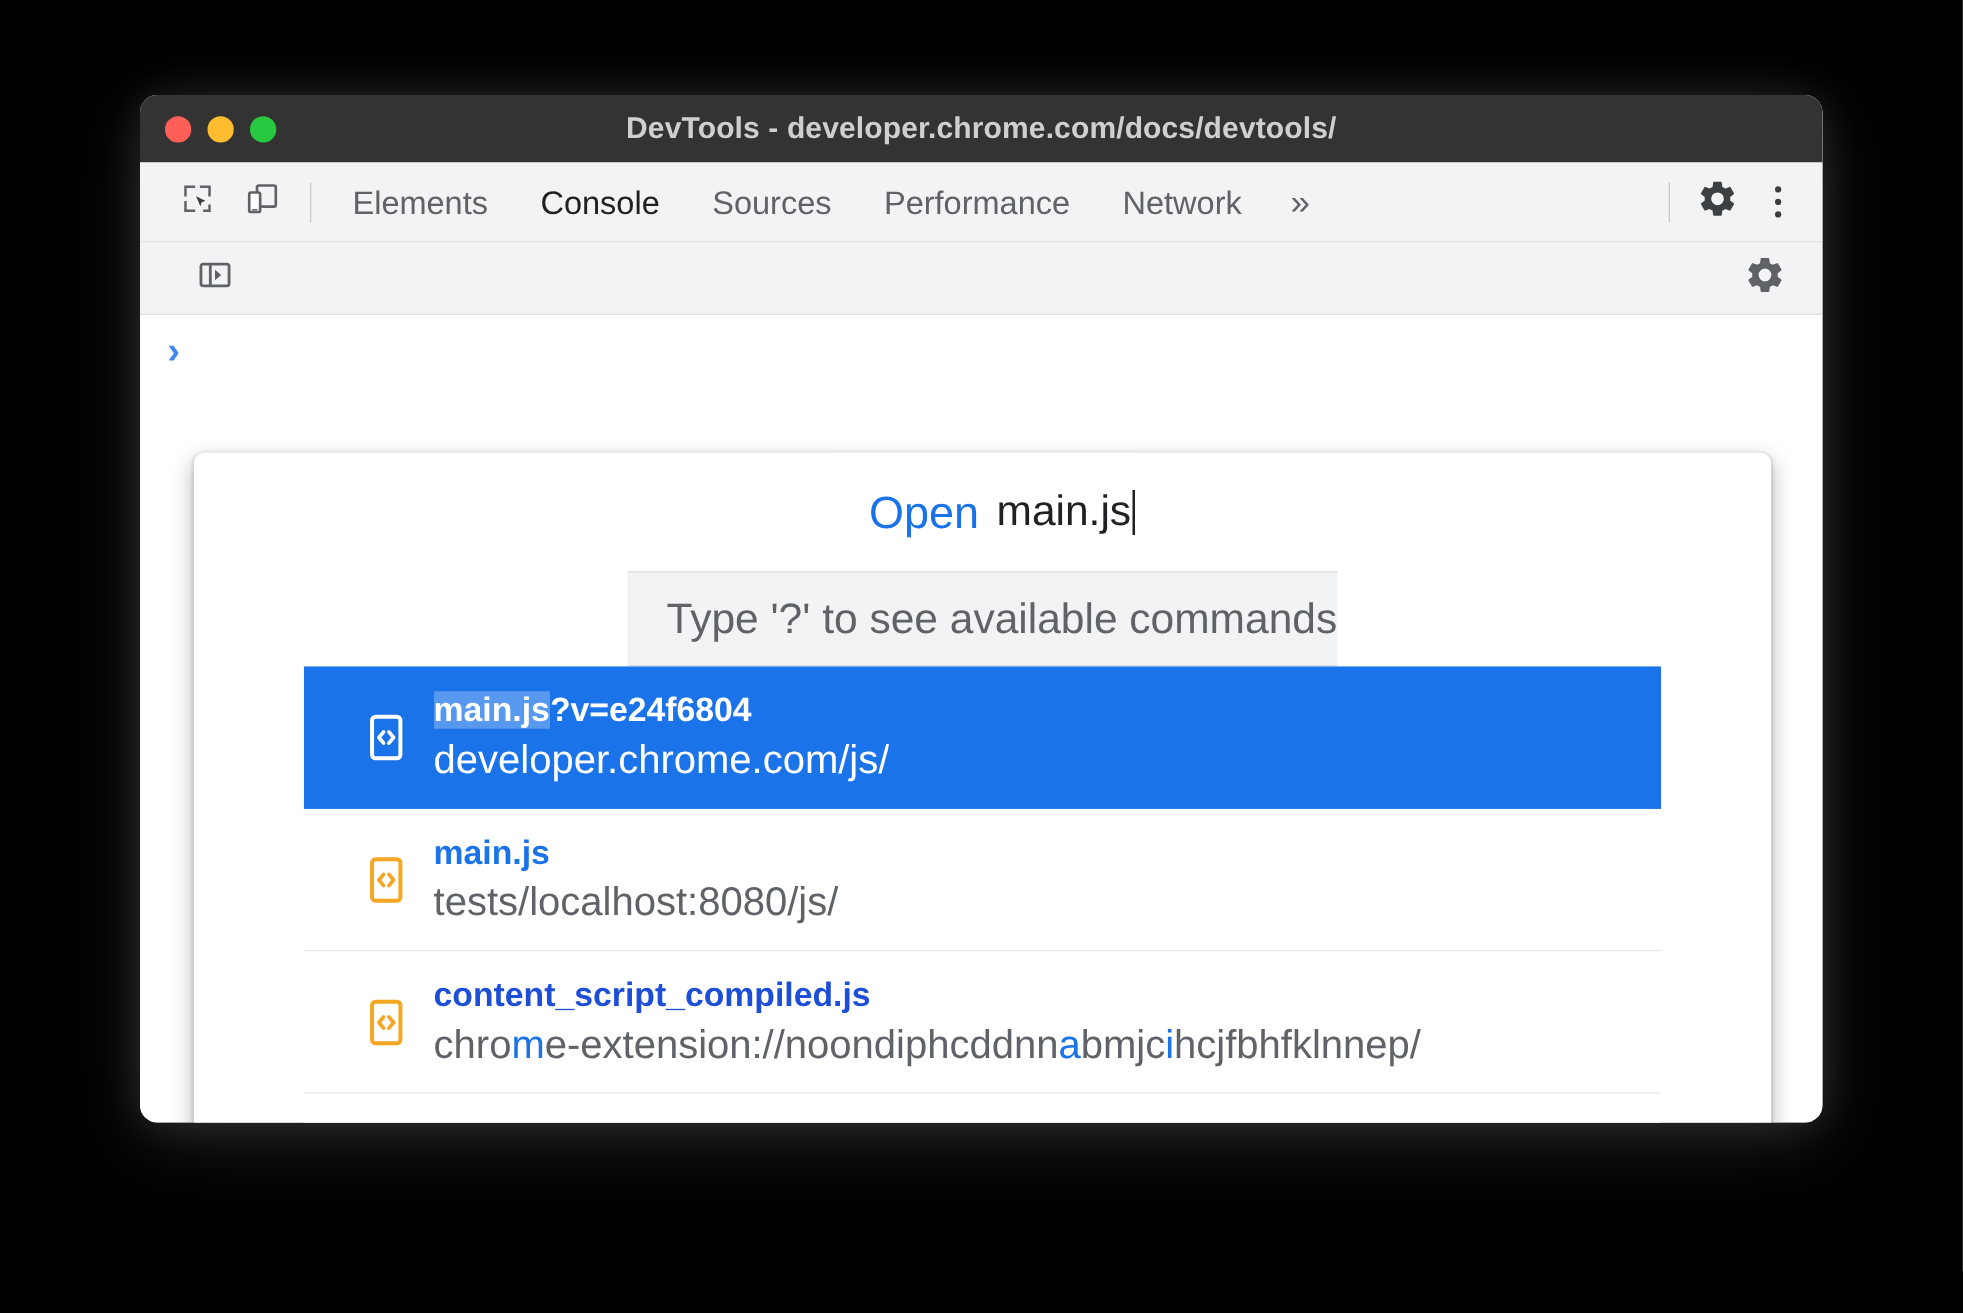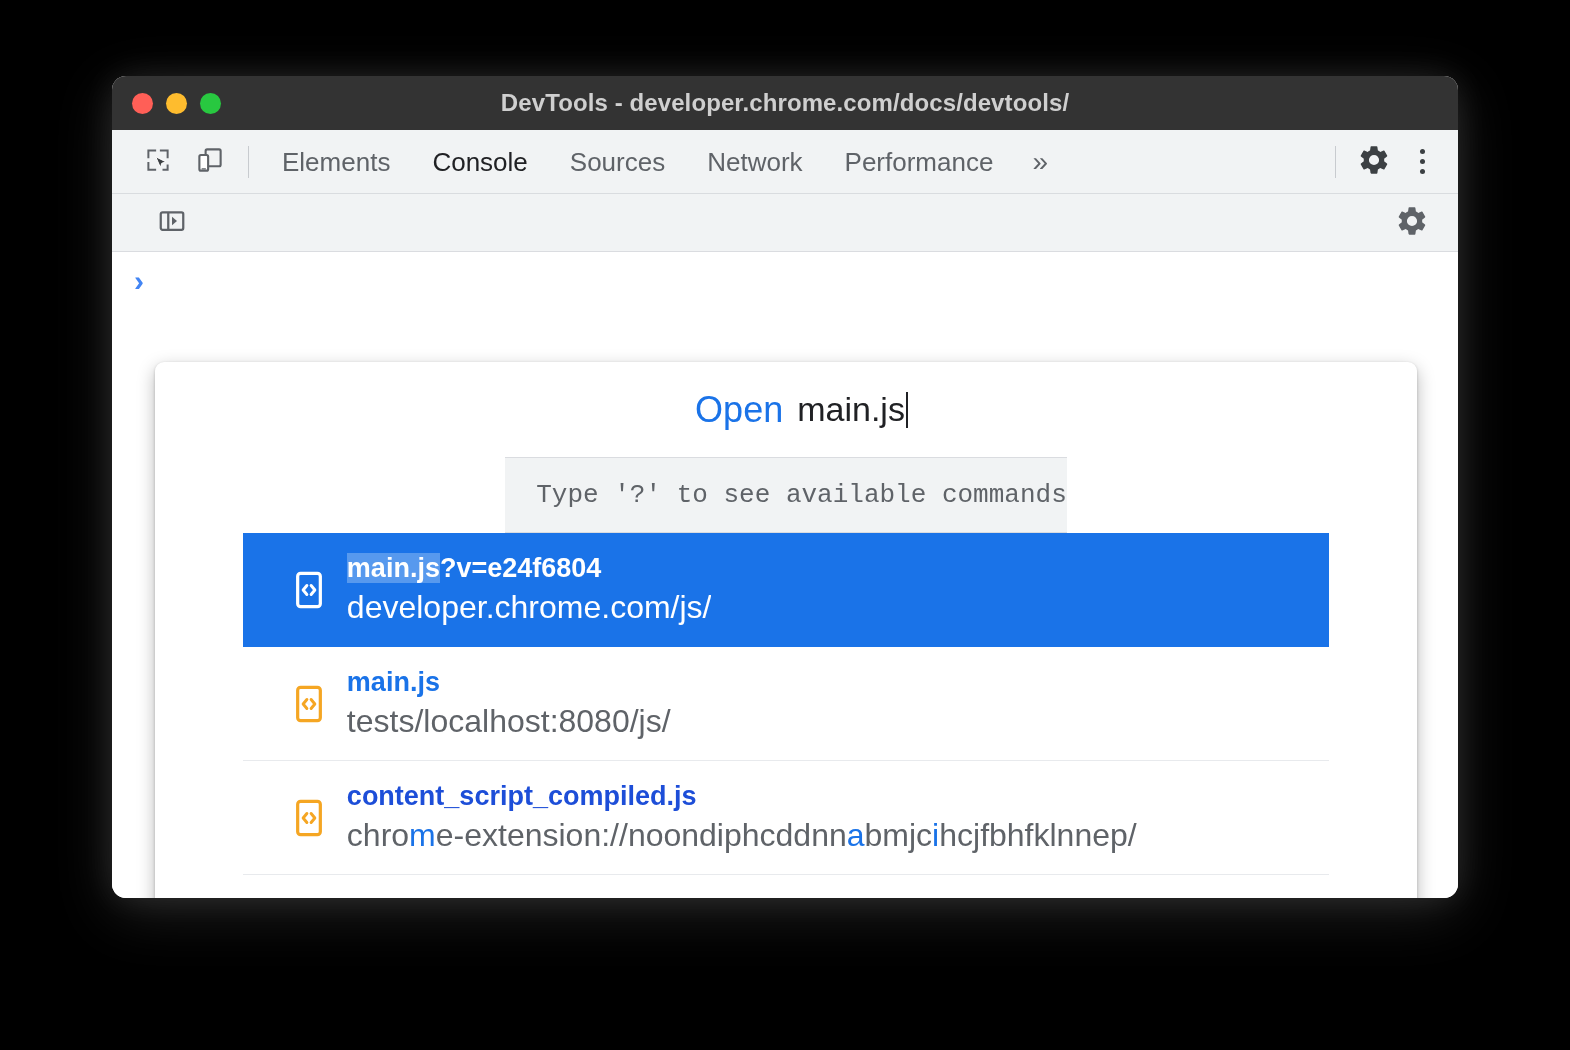--- a/index.html
+++ b/index.html
@@ -222,22 +222,21 @@
   .cmd-hint {
     height: 76px;
     background: #f1f3f4;
     border-top: 1px solid #dadce0;
     border-bottom: 1px solid #dadce0;
     display: flex;
     align-items: center;
     padding-left: 31px;
     box-sizing: border-box;
     color: #5f6368;
-    font-size: 26px;
-    font-family: Liberation Mono, monospace;
+    font-size: 34px;
   }
 
   .results {
     flex: 1 1 auto;
     overflow: hidden;
     background: #ffffff;
   }
 
   .result-row {
     position: relative;
@@ -333,22 +332,22 @@
             <rect x="5.2" y="18.6" width="3.6" height="0.9" rx="0.45" fill="#5f6368"></rect>
           </svg>
         </span>
       </div>
 
       <div class="tb-sep"></div>
 
       <div class="tab">Elements</div>
       <div class="tab active">Console</div>
       <div class="tab">Sources</div>
+      <div class="tab">Performance</div>
       <div class="tab">Network</div>
-      <div class="tab">Performance</div>
       <div class="tab-more">»</div>
 
       <div class="tabbar-right">
         <div class="tb-sep"></div>
         <div class="tb-icon-btn">
           <span>
             <svg width="34" height="34" viewBox="0 0 24 24">
               <path fill="#3c4043" d="M19.14 12.94a7.07 7.07 0 0 0 .06-.94 7.07 7.07 0 0 0-.06-.94l2.03-1.58a.5.5 0 0 0 .12-.62l-1.92-3.32a.5.5 0 0 0-.6-.22l-2.39.96a7.1 7.1 0 0 0-1.62-.94l-.36-2.54a.5.5 0 0 0-.5-.42h-3.84a.5.5 0 0 0-.5.42l-.36 2.54c-.59.24-1.13.56-1.62.94l-2.39-.96a.5.5 0 0 0-.6.22L2.67 8.86a.5.5 0 0 0 .12.62l2.03 1.58c-.04.31-.06.63-.06.94 0 .31.02.63.06.94l-2.03 1.58a.5.5 0 0 0-.12.62l1.92 3.32c.12.22.38.3.6.22l2.39-.96c.5.38 1.03.7 1.62.94l.36 2.54c.4.24.25.42.5.42h3.84c.25 0 .46-.18.5-.42l.36-2.54c.59-.24 1.13-.56 1.62-.94l2.39.96c.22.08.48 0 .6-.22l1.92-3.32a.5.5 0 0 0-.12-.62l-2.03-1.58zM12 15.6A3.6 3.6 0 1 1 12 8.4a3.6 3.6 0 0 1 0 7.2z"></path>
             </svg>
           </span>

